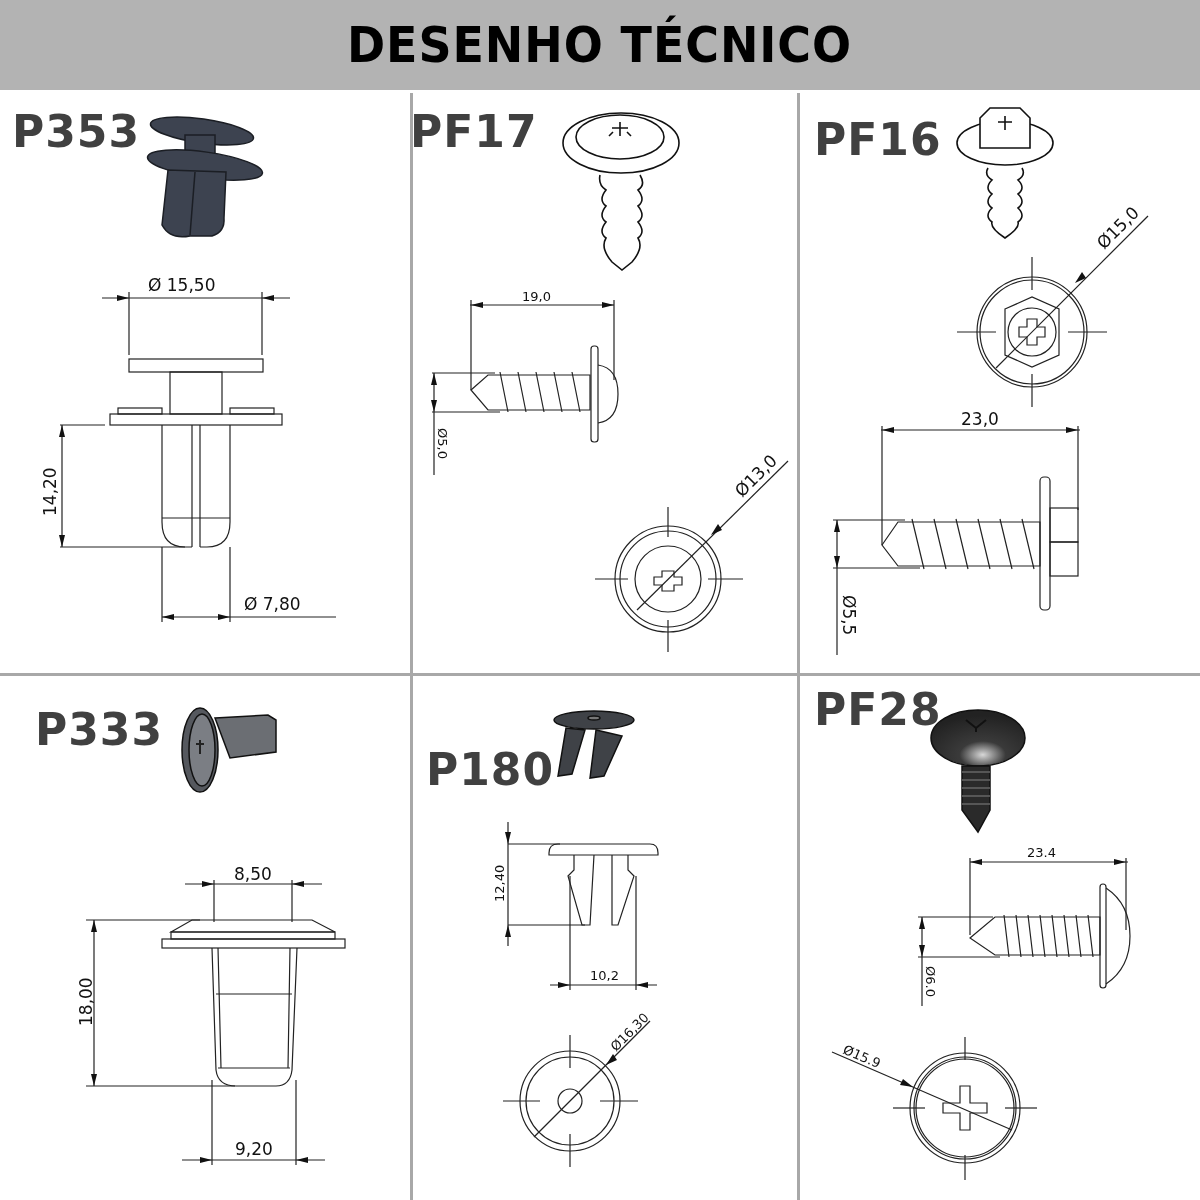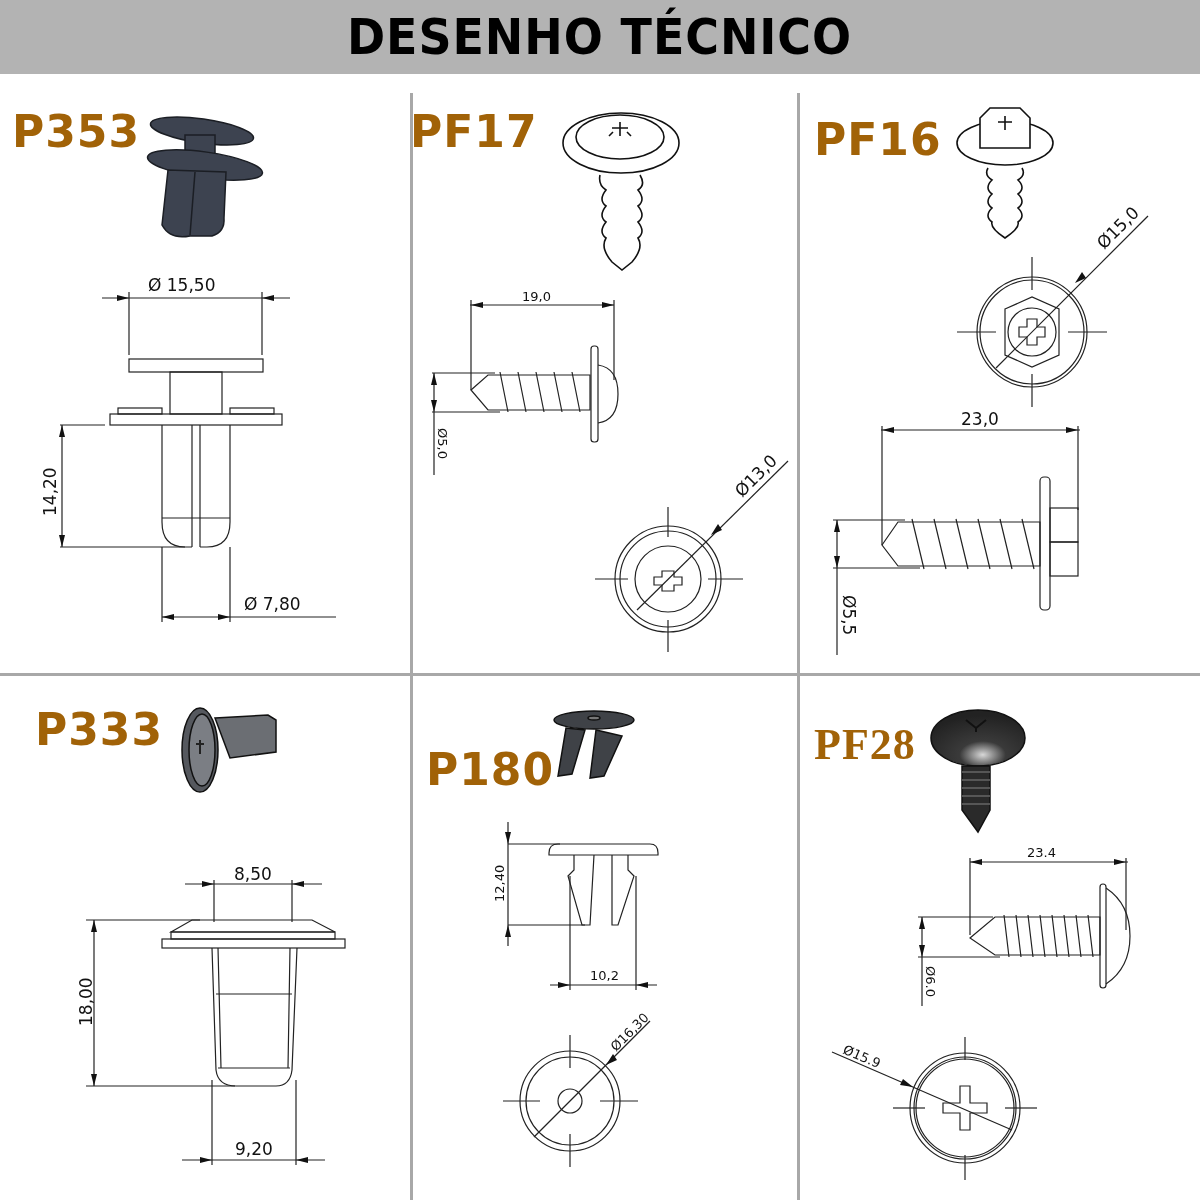--- a/index.html
+++ b/index.html
@@ -1,22 +1,22 @@
 <!DOCTYPE html>
 <html><head>
 <meta charset="utf-8">
 <style>
   html, body { margin: 0; padding: 0; }
   body { width: 1200px; height: 1200px; background: #ffffff; position: relative; overflow: hidden; font-family: "Liberation Sans", sans-serif; }
-  .banner { position: absolute; left: 0; top: 0; width: 1200px; height: 74px; background: #b3b3b3; display: flex; align-items: center; justify-content: center; }
+  .banner { position: absolute; left: 0; top: 0; width: 1200px; height: 90px; background: #b3b3b3; display: flex; align-items: center; justify-content: center; }
   .banner h1 { margin: 0; font-family: "DejaVu Sans", sans-serif; font-weight: bold; font-size: 50px; letter-spacing: 1px; color: #000; transform: scaleX(0.92); }
   .vline { position: absolute; width: 3px; background: #a8a8a8; }
   .hline { position: absolute; height: 3px; background: #a8a8a8; }
   .cell { position: absolute; }
-  .code { position: absolute; font-family: "DejaVu Sans", sans-serif; font-weight: bold; font-size: 44px; color: #a16207; letter-spacing: 1px; }
+  .code { position: absolute; font-family: "DejaVu Sans", sans-serif; font-weight: bold; font-size: 44px; color: #404040; letter-spacing: 1px; }
   svg { position: absolute; left: 0; top: 0; overflow: visible; }
   .dim { font-family: "DejaVu Sans", sans-serif; font-size: 17px; fill: #111; }
   .dim-s { font-family: "DejaVu Sans", sans-serif; font-size: 13px; fill: #111; }
 </style>
 </head>
 <body>
 
 <div class="banner">
   <h1>DESENHO TÉCNICO</h1>
 </div>
@@ -251,21 +251,21 @@
       <polygon points="636,985 648,982 648,988"></polygon>
       <polygon points="606,1065 613,1054 617,1060"></polygon>
     </g>
     <text class="dim-s" x="0" y="0" transform="translate(504 902) rotate(-90)">12,40</text>
     <text class="dim-s" x="590" y="980">10,2</text>
     <text class="dim-s" x="0" y="0" transform="translate(616 1052) rotate(-45)">Ø16,30</text>
   </svg>
 </div>
 
 <div class="cell" style="left:0;top:0;">
-  <div class="code" style="left:814px; top:719px;font-family:Liberation Serif, serif;">PF28</div>
+  <div class="code" style="left:814px; top:684px;">PF28</div>
   <svg width="1200" height="1200">
     <defs>
       <radialGradient id="pf28g" cx="0.55" cy="0.8" r="0.7">
         <stop offset="0" stop-color="#d8d8d8"></stop>
         <stop offset="0.35" stop-color="#3a3a3a"></stop>
         <stop offset="1" stop-color="#222"></stop>
       </radialGradient>
     </defs>
     <g stroke="#111" stroke-width="1.5">
       <ellipse cx="978" cy="738" rx="47" ry="28" fill="url(#pf28g)"></ellipse>

